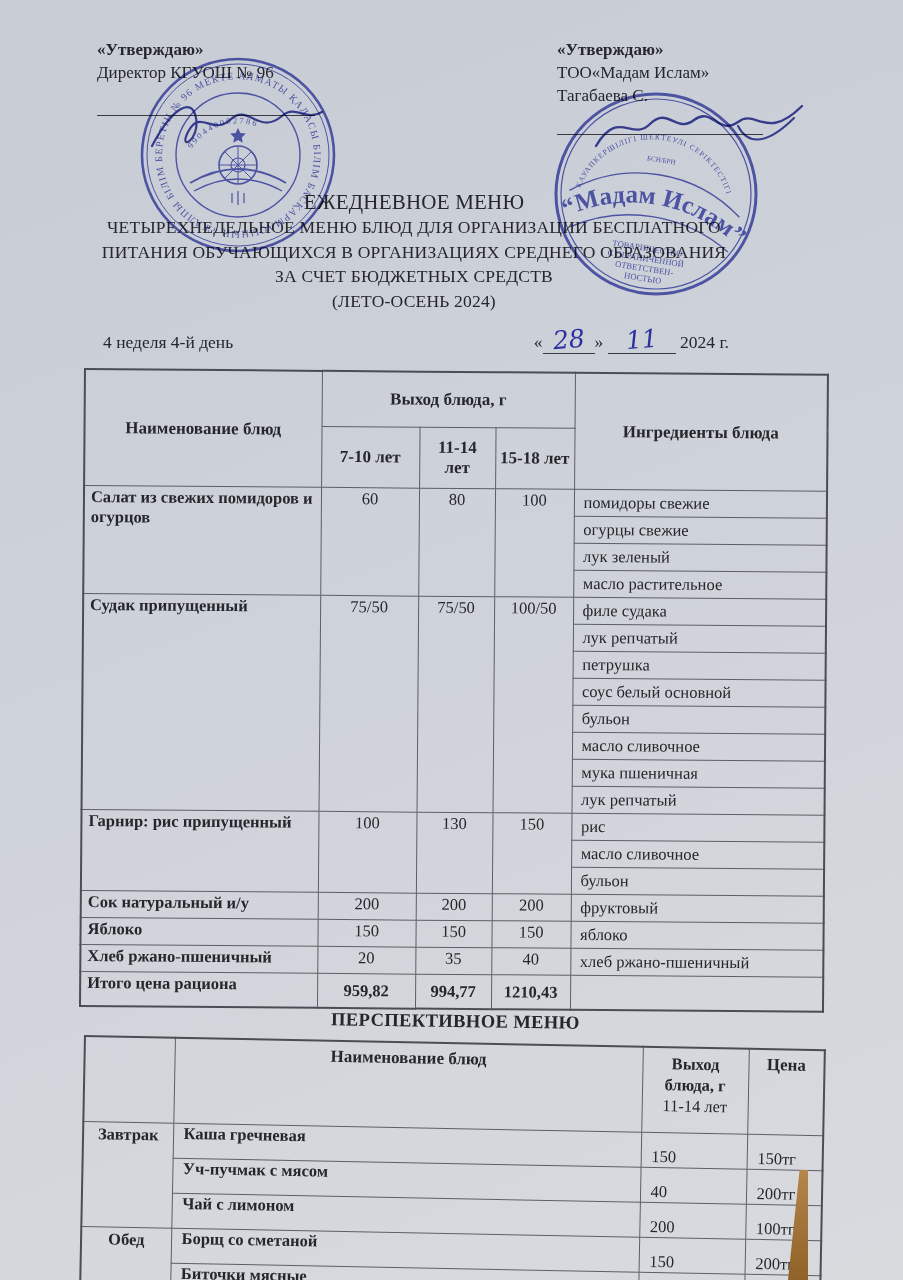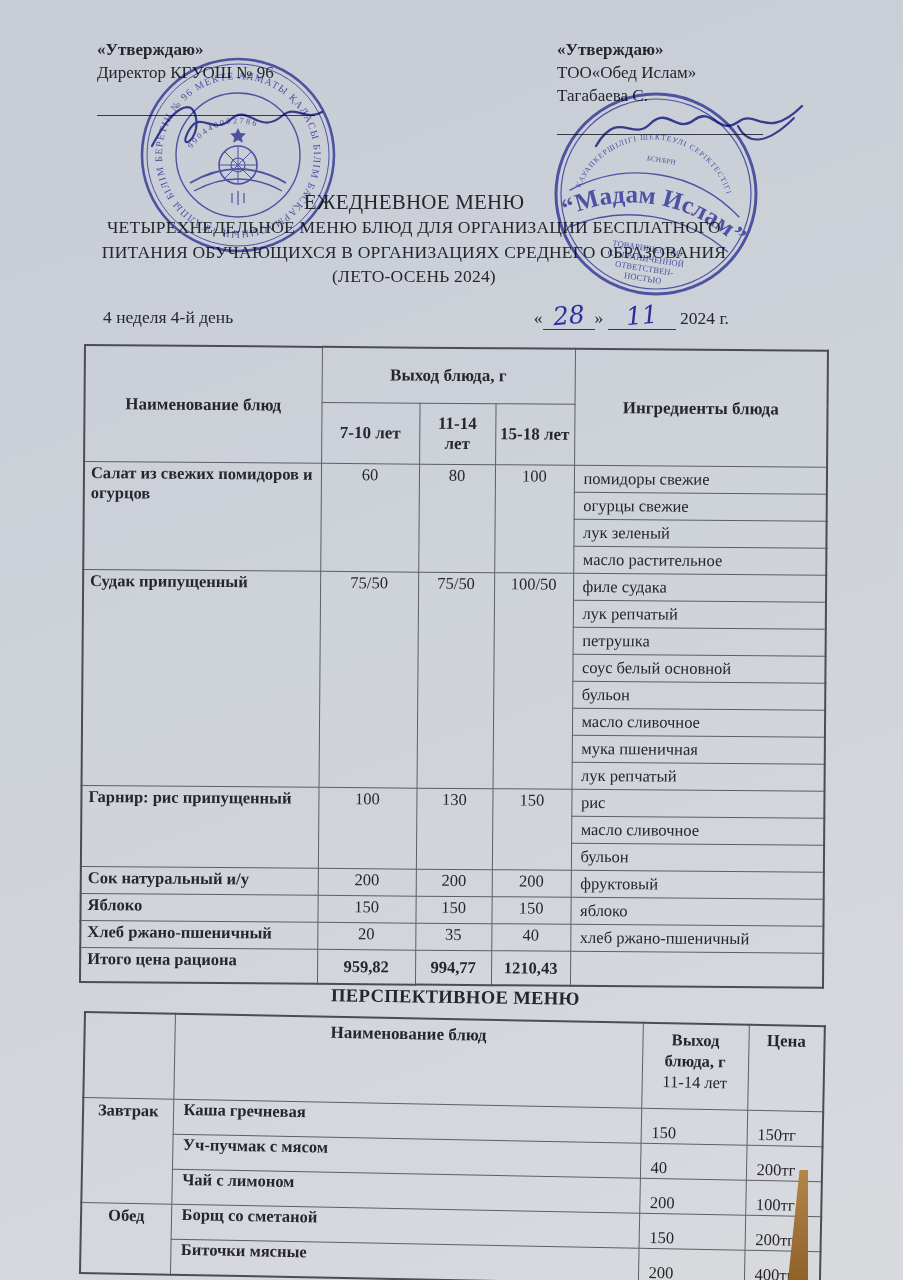--- a/index.html
+++ b/index.html
@@ -84,29 +84,30 @@
 <div class="sheet">
 
   <div class="approvals">
     <div class="appr left">
       <div class="ttl">«Утверждаю»</div>
       <div>Директор КГУОШ № 96</div>
       <div class="sig-line"></div>
     </div>
     <div class="appr right">
       <div class="ttl">«Утверждаю»</div>
-      <div>ТОО«Обед Ислам» Тагабаева С.</div>
+      <div>ТОО«Мадам Ислам» Тагабаева С.</div>
       <div class="sig-line"></div>
     </div>
   </div>
 
   <div class="title-block">
     <div class="l1">ЕЖЕДНЕВНОЕ МЕНЮ</div>
     <div class="ln">ЧЕТЫРЕХНЕДЕЛЬНОЕ МЕНЮ БЛЮД ДЛЯ ОРГАНИЗАЦИИ БЕСПЛАТНОГО</div>
     <div class="ln">ПИТАНИЯ ОБУЧАЮЩИХСЯ В ОРГАНИЗАЦИЯХ СРЕДНЕГО ОБРАЗОВАНИЯ</div>
+    <div class="ln">ЗА СЧЕТ БЮДЖЕТНЫХ СРЕДСТВ</div>
     <div class="ln">(ЛЕТО-ОСЕНЬ 2024)</div>
   </div>
 
   <div class="date-row">
     <span class="left">4 неделя 4-й день</span>
     <span class="date-right">
       <span>«</span><span class="u day"><span class="hand">28</span></span><span>»</span>
       <span class="u month"><span class="hand">11</span></span>
       <span>2024 г.</span>
     </span>

